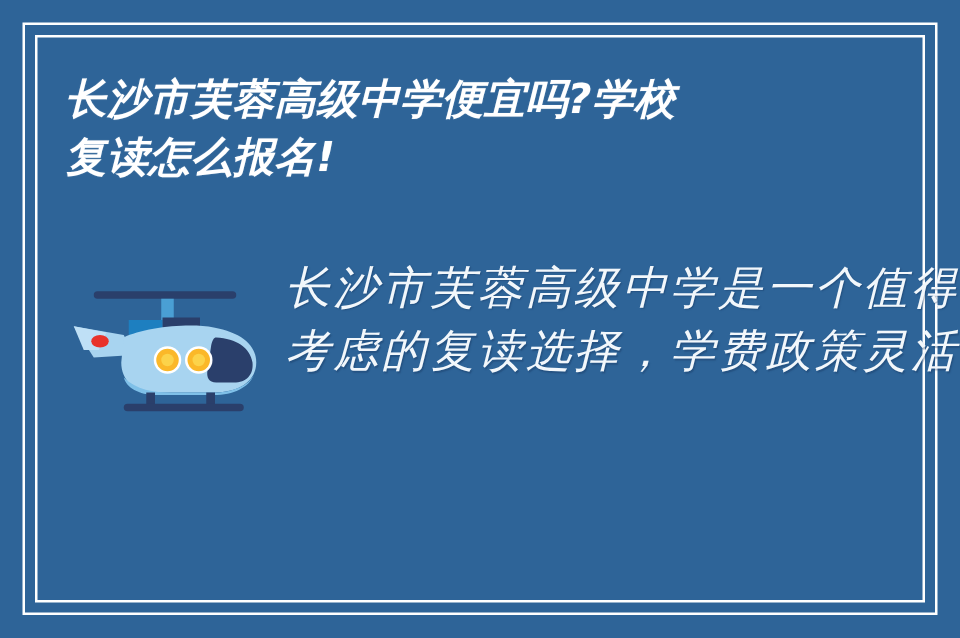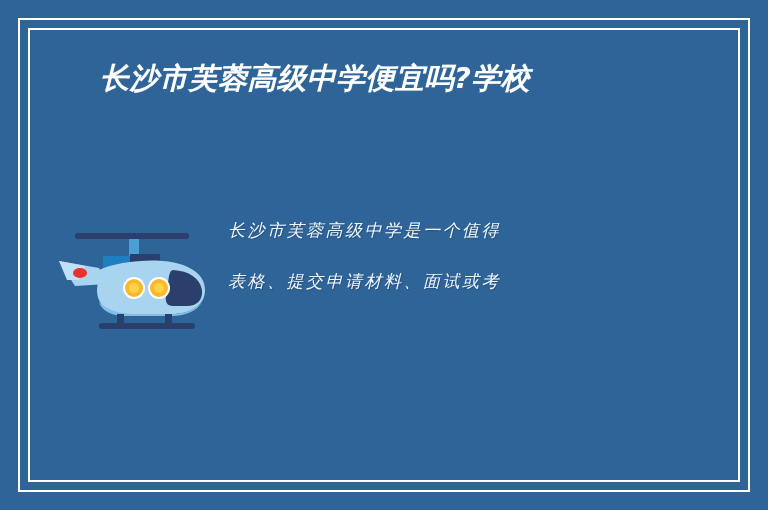--- a/index.html
+++ b/index.html
@@ -47,28 +47,27 @@
   
   .title-block {
     position: absolute;
     left: 52px;
     top: 55px;
     width: 640px;
   }
   .title-line {
     color: #ffffff;
     font-family: "DejaVu Sans", "Liberation Sans", sans-serif;
-    font-size: 29px;
+    font-size: 33px;
     font-weight: bold;
     font-style: italic;
     letter-spacing: 0.5px;
     line-height: 47px;
     white-space: nowrap;
     text-shadow: 0 0 1px rgba(255,255,255,0.35);
-    margin-left: 48px;
   }
 
   
   .illustration {
     position: absolute;
     left: 55px;
     top: 218px;
     width: 160px;
     height: 115px;
   }
@@ -81,38 +80,39 @@
   
   .body-block {
     position: absolute;
     left: 228px;
     top: 205px;
     width: 440px;
   }
   .body-line {
     color: #f2f7fb;
     font-family: "DejaVu Serif", "Liberation Serif", serif;
-    font-size: 17px;
+    font-size: 36px;
     font-style: italic;
     line-height: 51px;
     letter-spacing: 2.5px;
     white-space: nowrap;
     text-shadow: 1px 1px 1px rgba(20,50,90,0.35);
   }
 </style>
 </head>
 <body>
 
 <div id="poster">
 
   <div class="frame-outer"></div>
   <div class="frame-inner"></div>
 
   <div class="title-block">
     <div class="title-line">长沙市芙蓉高级中学便宜吗?学校</div>
+    <div class="title-line">复读怎么报名!</div>
   </div>
 
   <div class="illustration">
     <svg viewBox="0 0 160 115" xmlns="http://www.w3.org/2000/svg">
 
       <rect x="20" y="15" width="114" height="6" rx="3" fill="#2a3f6b"></rect>
 
       <rect x="74" y="21" width="10" height="24" fill="#4a9fd4"></rect>
 
       <rect x="48" y="38" width="27" height="17" fill="#1d7fc0"></rect>
@@ -145,16 +145,16 @@
       <ellipse cx="25" cy="55" rx="7" ry="5" fill="#e8322a"></ellipse>
 
       <rect x="62" y="96" width="7" height="10" fill="#2a3f6b"></rect>
       <rect x="110" y="96" width="7" height="10" fill="#2a3f6b"></rect>
       <rect x="44" y="105" width="96" height="6" rx="3" fill="#2a3f6b"></rect>
     </svg>
   </div>
 
   <div class="body-block">
     <div class="body-line">长沙市芙蓉高级中学是一个值得</div>
-    <div class="body-line">表格、提交申请材料、面试或考</div>
+    <div class="body-line">考虑的复读选择，学费政策灵活</div>
   </div>
 
 </div>
 
 </body></html>

